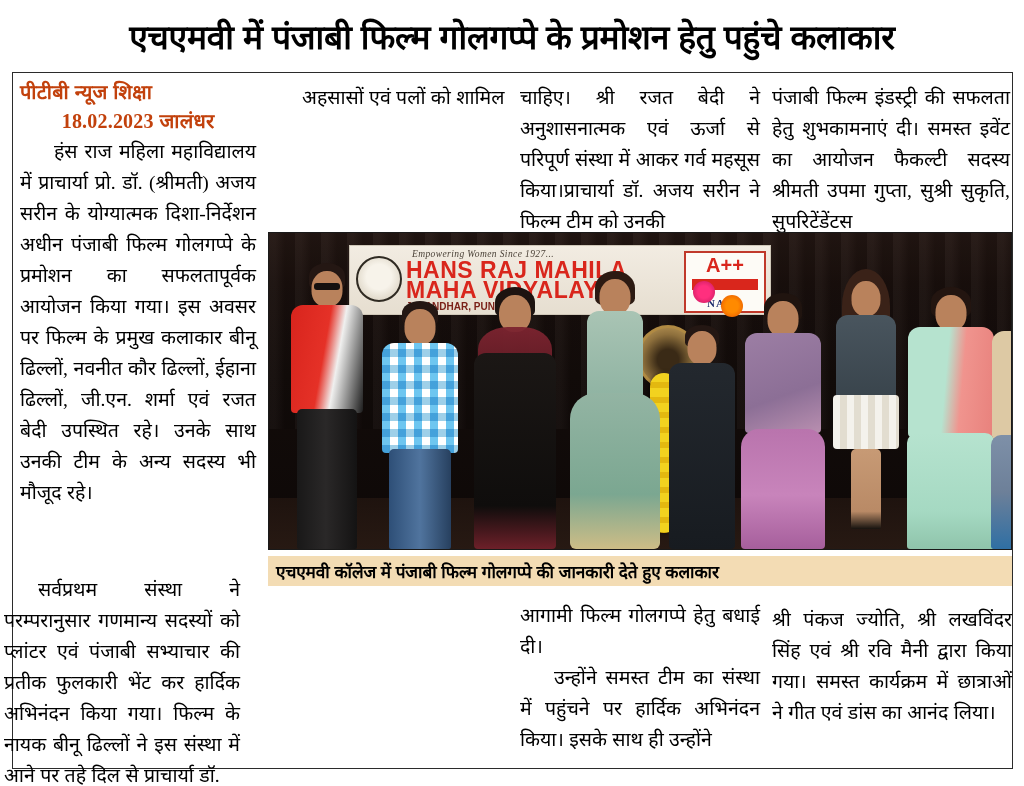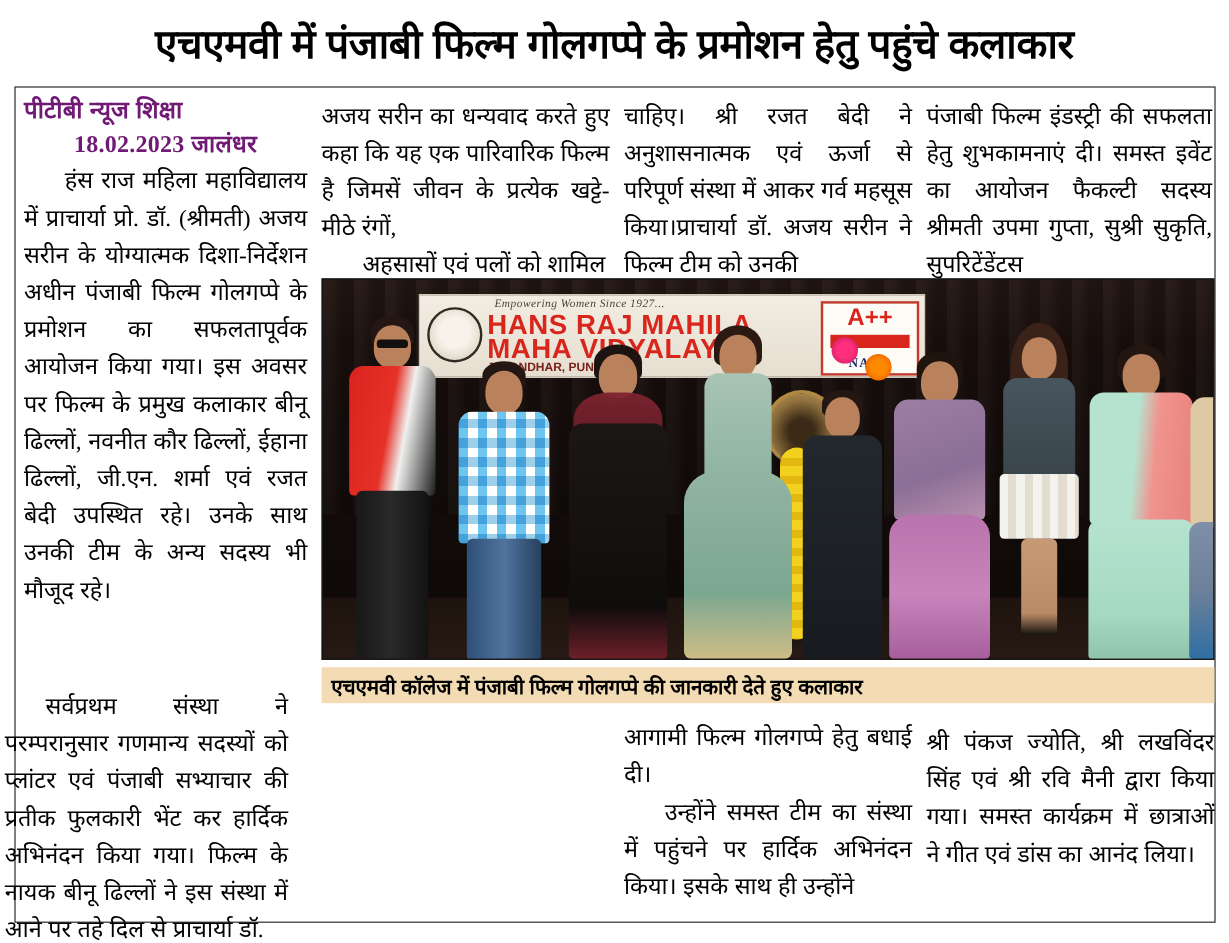--- a/index.html
+++ b/index.html
@@ -66,21 +66,21 @@
     word-spacing: 0.5px;
   }
   .col p {
     margin: 0;
     text-indent: 34px;
     text-align: justify;
   }
   .col p.noindent { text-indent: 0; }
 
   .byline {
-    color: #701a75;
+    color: #c2410c;
     font-weight: 700;
     text-align: center;
     font-size: 20px;
     line-height: 29px;
     text-indent: 0 !important;
     font-family: "Liberation Serif", "DejaVu Serif", serif;
     letter-spacing: 0.2px;
   }
   .byline .line2 {
     display: block;
@@ -304,21 +304,20 @@
 
   <div class="col" id="colA">
     <p class="byline noindent">
       <span>पीटीबी न्यूज शिक्षा</span>
       <span class="line2">18.02.2023 जालंधर</span>
     </p>
     <p>हंस राज महिला महाविद्यालय में प्राचार्या प्रो. डॉ. (श्रीमती) अजय सरीन के योग्यात्मक दिशा-निर्देशन अधीन पंजाबी फिल्म गोलगप्पे के प्रमोशन का सफलतापूर्वक आयोजन किया गया। इस अवसर पर फिल्म के प्रमुख कलाकार बीनू ढिल्लों, नवनीत कौर ढिल्लों, ईहाना ढिल्लों, जी.एन. शर्मा एवं रजत बेदी उपस्थित रहे। उनके साथ उनकी टीम के अन्य सदस्य भी मौजूद रहे।</p>
   </div>
 
   <div class="col" id="colB">
-    <p class="noindent">अजय सरीन का धन्यवाद करते हुए कहा कि यह एक पारिवारिक फिल्म है जिमसें जीवन के प्रत्येक खट्टे-मीठे रंगों,</p>
     <p>अहसासों एवं पलों को शामिल</p>
   </div>
 
   <div class="col" id="colD">
     <p class="noindent">पंजाबी फिल्म इंडस्ट्री की सफलता हेतु शुभकामनाएं दी। समस्त इवेंट का आयोजन फैकल्टी सदस्य श्रीमती उपमा गुप्ता, सुश्री सुकृति, सुपरिटेंडेंटस</p>
   </div>
 
   <div class="col" id="colC">
     <p class="noindent">चाहिए। श्री रजत बेदी ने अनुशासनात्मक एवं ऊर्जा से परिपूर्ण संस्था में आकर गर्व महसूस किया।प्राचार्या डॉ. अजय सरीन ने फिल्म टीम को उनकी</p>
   </div>

